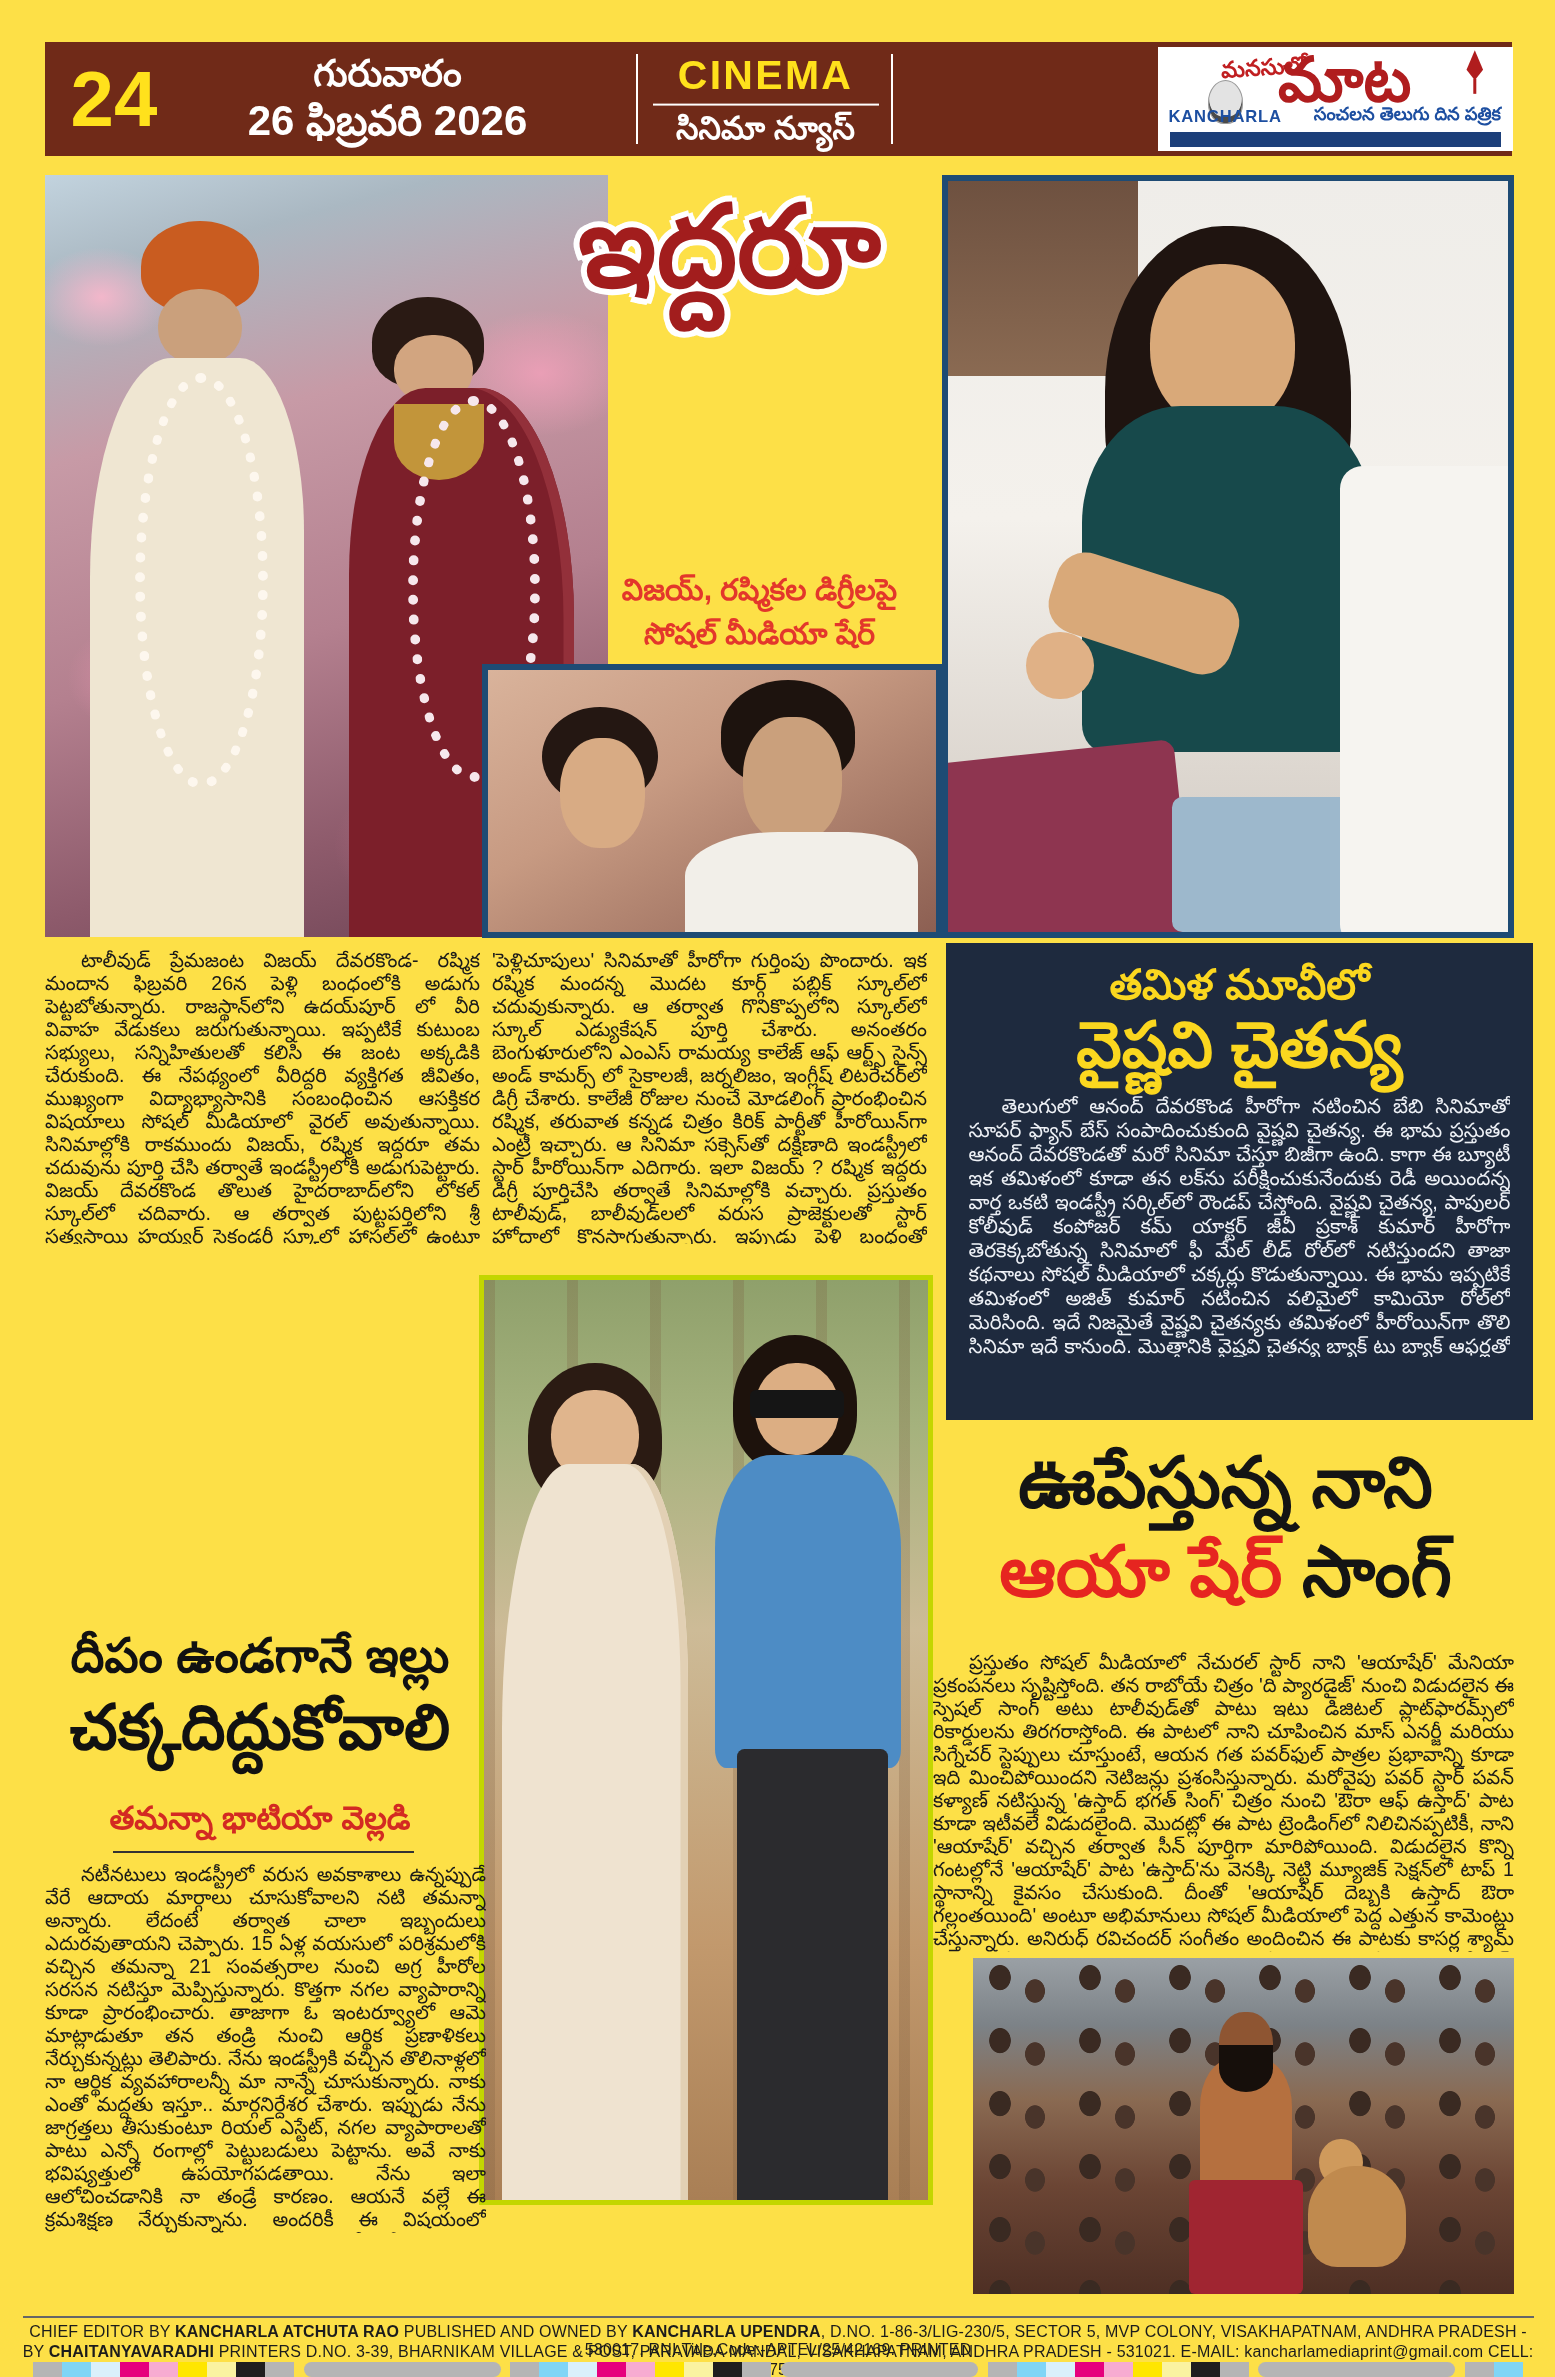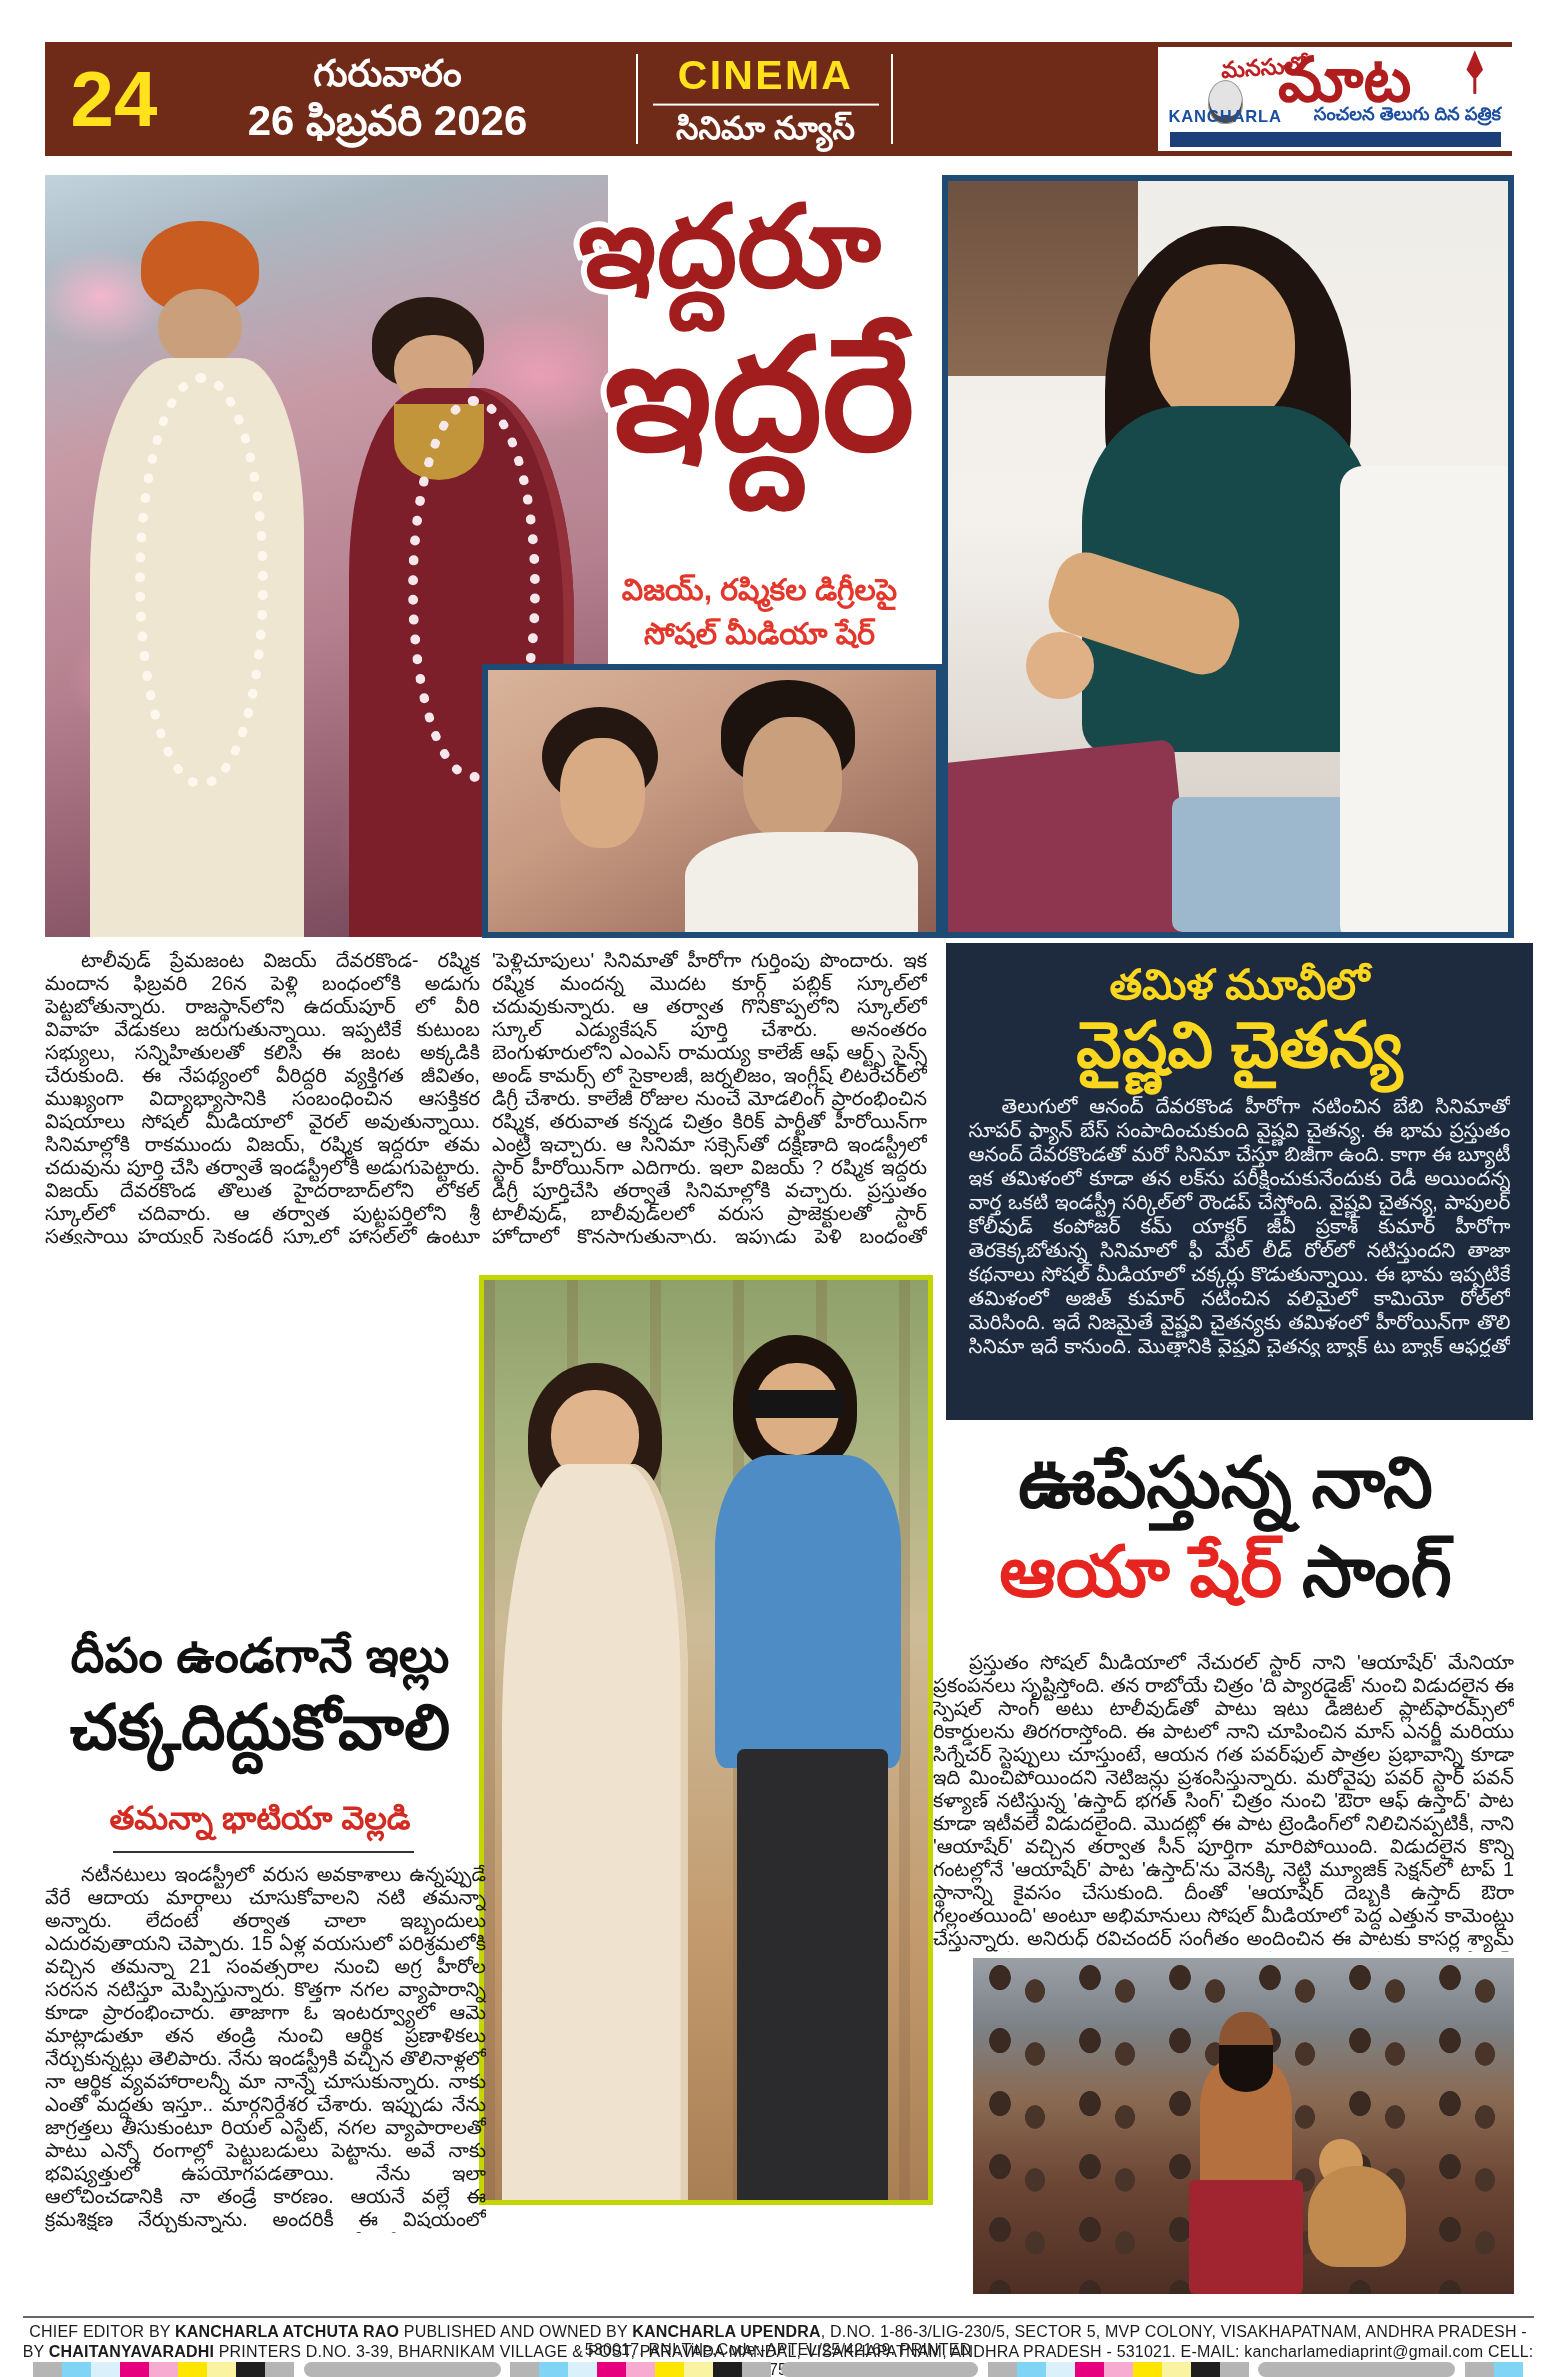--- a/index.html
+++ b/index.html
@@ -1,16 +1,16 @@
 <!DOCTYPE html>
 <html style="font-size:12px"><head>
 <meta charset="utf-8">
 <style>
   html,body{margin:0;padding:0;background:#e9e9e9;}
-  #page{position:relative;width:1555px;height:2377px;background:#ffffff;margin:0 auto;
+  #page{position:relative;width:1555px;height:2377px;background:#fde047;margin:0 auto;
         font-family:"Liberation Sans","DejaVu Sans",sans-serif;overflow:hidden;}
   .abs{position:absolute;}
 
   
   .header{left:45px;top:42px;width:1467px;height:114px;background:#702a18;}
   .h-num{position:absolute;left:25.6px;top:50%;transform:translateY(-50%);
          font-size:78px;font-weight:800;color:#ffe11c;line-height:1;}
   .h-date{position:absolute;left:162px;top:50%;transform:translateY(-50%);width:361px;
           text-align:center;color:#ffffff;font-weight:800;}
   .h-day{font-size:37px;line-height:1.15;}
@@ -185,21 +185,20 @@
     <div class="g-body"></div>
     <div class="g-garland"></div>
     <div class="b-hair"></div>
     <div class="b-face"></div>
     <div class="b-sari"></div>
     <div class="b-jewel"></div>
     <div class="b-garland"></div>
   </div>
 
   <div class="abs lead-h1 outline-white">ఇద్దరూ</div>
-  <div class="abs lead-h2 outline-white">ఇద్దరే</div>
   <div class="abs lead-sub lead-sub1">విజయ్, రష్మికల డిగ్రీలపై</div>
   <div class="abs lead-sub lead-sub2">సోషల్ మీడియా షేర్</div>
 
   <div class="abs photo photo-inset">
     <div class="i-hair1"></div>
     <div class="i-face1"></div>
     <div class="i-hair2"></div>
     <div class="i-face2"></div>
     <div class="i-shirt"></div>
   </div>

